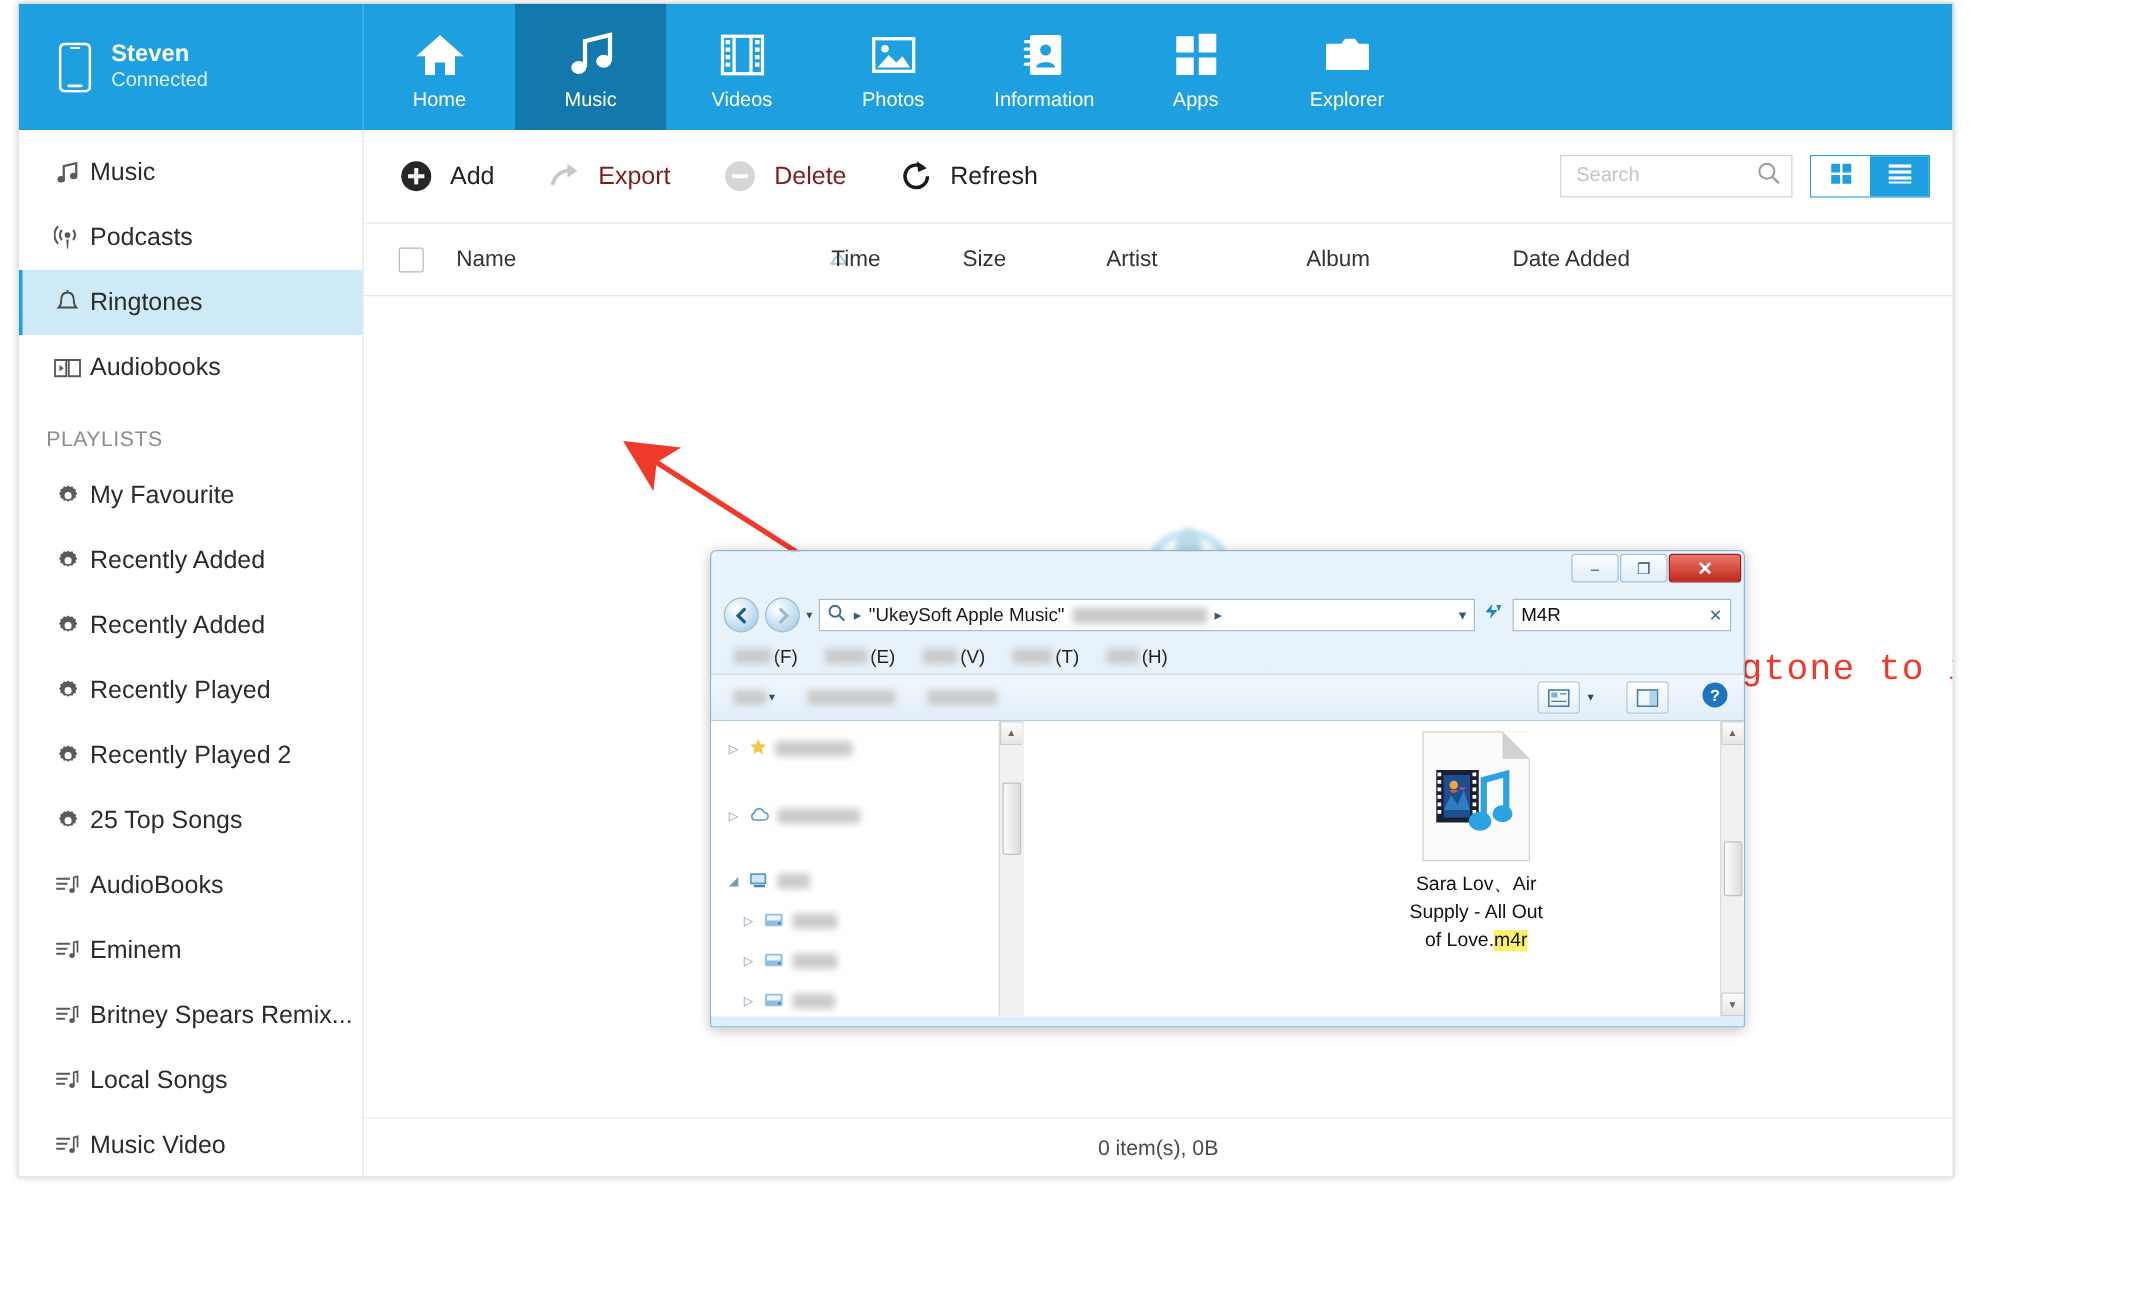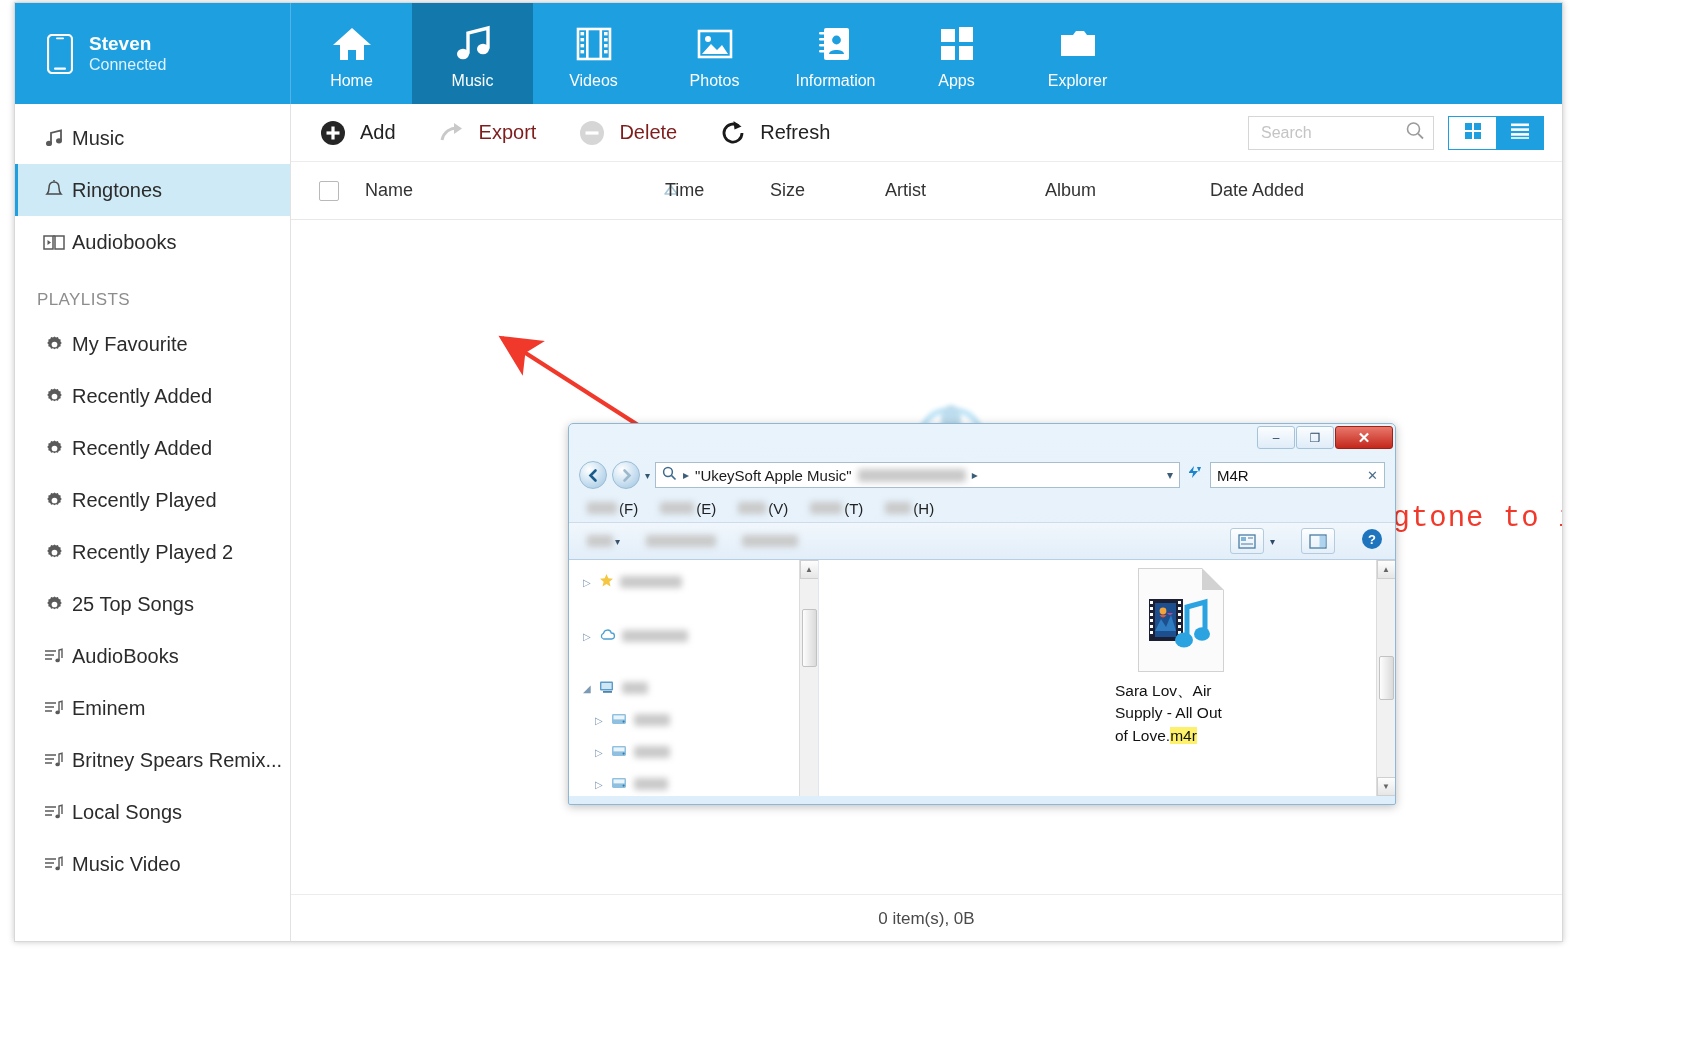--- a/index.html
+++ b/index.html
@@ -83,21 +83,21 @@
   .side-icon { width: 26px; height: 24px; display: flex; align-items: center; justify-content: center; flex: 0 0 26px; }
   .side-label { white-space: nowrap; overflow: hidden; text-overflow: ellipsis; }
   .playlists-header {
     font-size: 17px; color: #8d8d8d;
     padding: 22px 0 8px 22px; letter-spacing: .4px;
   }
 
   
   .main { flex: 1; display: flex; flex-direction: column; background: #fff; min-width: 0; }
   .toolbar {
-    height: 58px; display: flex; align-items: center;
+    height: 75px; display: flex; align-items: center;
     padding: 0 18px 0 28px;
     border-bottom: 1px solid #ececec;
   }
   .tool-btn {
     display: flex; align-items: center; gap: 13px;
     margin-right: 42px; cursor: pointer;
     font-size: 20px; color: #222;
   }
   .tool-btn.disabled { color: #7f1d1d; cursor: default; text-align: right; }
   .tool-ico { width: 28px; height: 28px; display: flex; align-items: center; justify-content: center; }
@@ -238,21 +238,21 @@
     font-size: 8px; color: #666; cursor: pointer;
   }
   .sb-thumb {
     width: 15px; height: 58px; margin-top: 30px;
     background: linear-gradient(90deg,#fdfdfd,#dadada);
     border: 1px solid #c2c2c2; border-radius: 2px; cursor: pointer;
   }
   .exp-files { flex: 1; position: relative; background: #fff; }
   .file-tile {
     position: absolute; left: 296px; top: 8px;
-    width: 132px; cursor: pointer;
+    width: 132px; text-align: center; cursor: pointer;
   }
   .file-thumb {
     width: 86px; height: 104px; margin: 0 auto;
     background: #fbfbfb; border: 1px solid #d2d2d2;
     position: relative;
   }
   .file-thumb::after {
     content: ""; position: absolute; right: -1px; top: -1px;
     border-width: 0 22px 22px 0; border-style: solid;
     border-color: #ffffff #ffffff #d2d2d2 #d2d2d2;
@@ -410,20 +410,32 @@
         <span class="side-icon">
           <svg width="20" height="20" viewBox="0 0 20 20">
             <path d="M7 15 V5 L17 2.5 V12" fill="none" stroke="#5a5a5a" stroke-width="1.8"></path>
             <ellipse cx="5" cy="15.4" rx="3" ry="2.6" fill="#5a5a5a"></ellipse>
             <ellipse cx="15" cy="12.8" rx="3" ry="2.6" fill="#5a5a5a"></ellipse>
           </svg>
         </span>
         <span class="side-label">Music</span>
       </div>
 
+      <div class="side-item">
+        <span class="side-icon">
+          <svg width="22" height="22" viewBox="0 0 22 22">
+            <circle cx="11" cy="9" r="2.3" fill="#5a5a5a"></circle>
+            <path d="M6.5 13 A6 6 0 0 1 6.5 5" fill="none" stroke="#5a5a5a" stroke-width="1.7"></path>
+            <path d="M3.5 16 A10 10 0 0 1 3.5 2" fill="none" stroke="#5a5a5a" stroke-width="1.7"></path>
+            <path d="M15.5 5 A6 6 0 0 1 15.5 13" fill="none" stroke="#5a5a5a" stroke-width="1.7"></path>
+            <path d="M10 12.5 L12 12.5 L11.4 20 L10.6 20 Z" fill="#5a5a5a"></path>
+          </svg>
+        </span>
+        <span class="side-label">Podcasts</span>
+      </div>
 
       <div class="side-item selected">
         <span class="side-icon">
           <svg width="20" height="22" viewBox="0 0 20 22">
             <path d="M10 3 C6 3 5 6 5 9 C5 13 3 15 3 15 H17 C17 15 15 13 15 9 C15 6 14 3 10 3 Z" fill="none" stroke="#4a4a4a" stroke-width="1.5"></path>
             <path d="M10 2.2 V1" stroke="#4a4a4a" stroke-width="1.5"></path>
           </svg>
         </span>
         <span class="side-label">Ringtones</span>
       </div>

